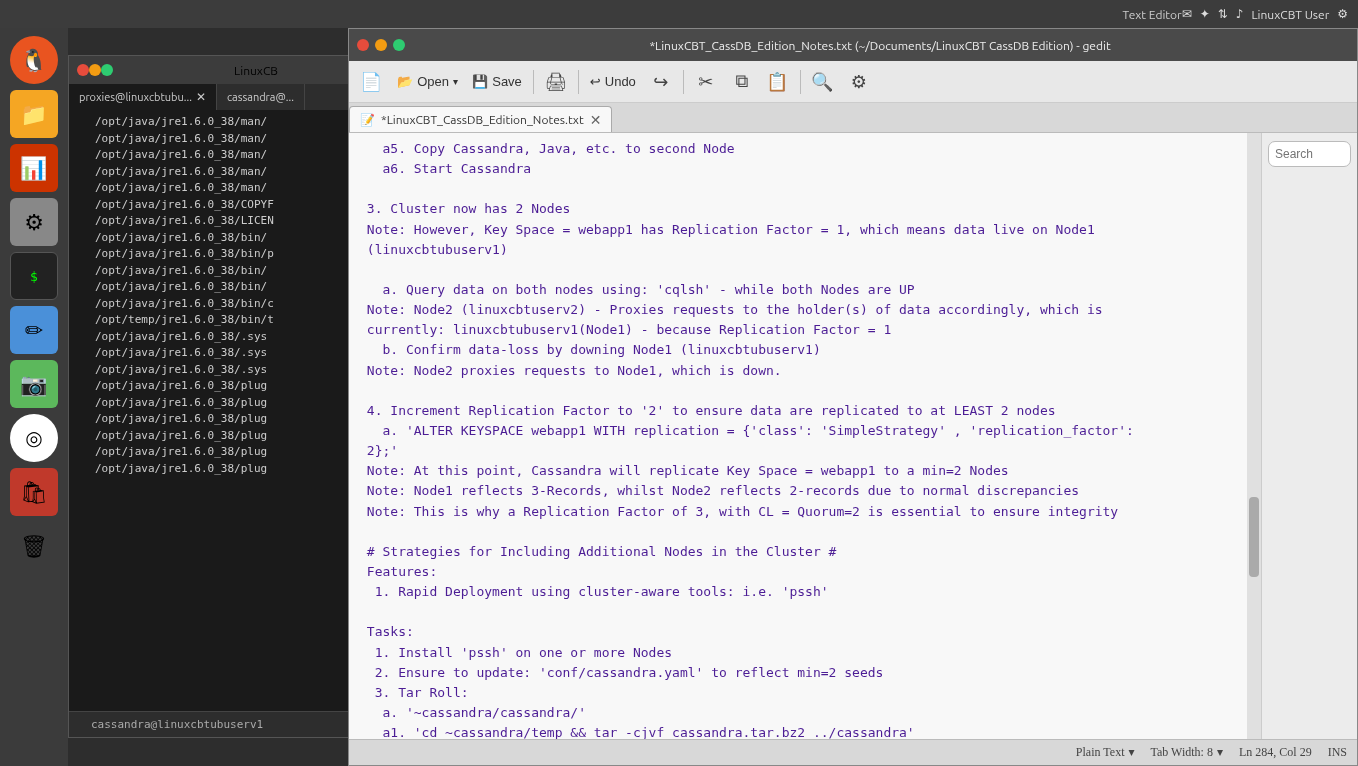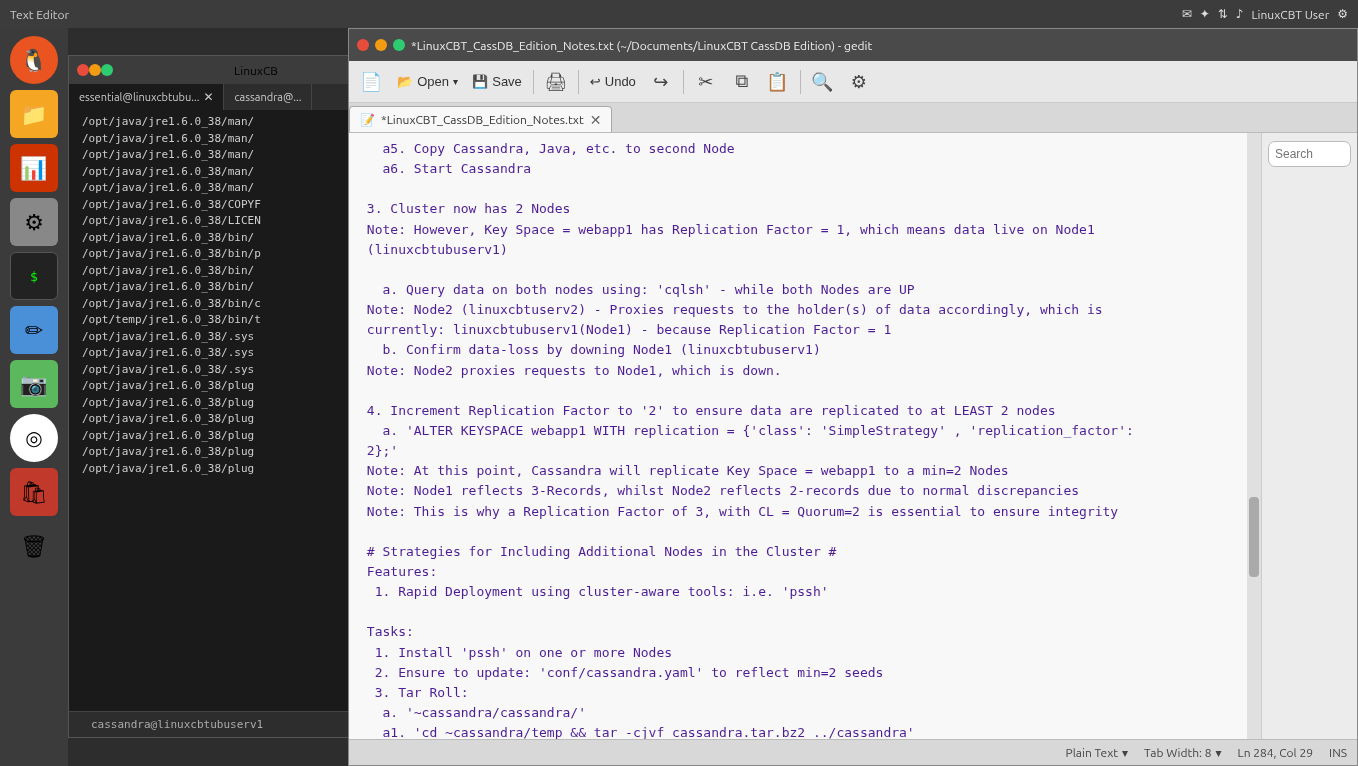--- a/index.html
+++ b/index.html
@@ -13,21 +13,21 @@
     }
 
     
     .system-bar {
       position: absolute;
       top: 0; left: 0; right: 0;
       height: 28px;
       background: #3c3c3c;
       display: flex;
       align-items: center;
-      justify-content: space-between;
+      justify-content: flex-end;
       padding: 0 10px;
       color: #ccc;
       font-size: 12px;
       z-index: 100;
     }
     .system-bar-left { display: flex; align-items: center; gap: 8px; }
     .system-bar-right { display: flex; align-items: center; gap: 10px; }
 
     
     .dock {
@@ -93,26 +93,27 @@
       padding: 0 10px;
       height: 100%;
       display: flex;
       align-items: center;
       gap: 4px;
       border-right: 1px solid #444;
       cursor: pointer;
     }
     .terminal-tab.active { background: #1a1a1a; }
     .terminal-content {
-      padding: 4px 13px;
+      padding: 4px 6px;
       font-family: 'DejaVu Sans Mono', 'Courier New', monospace;
       font-size: 11px;
       color: #cccccc;
       overflow: hidden;
       height: calc(100% - 54px - 26px);
+      margin-left: 20px;
     }
     .terminal-content div {
       line-height: 1.5;
       white-space: nowrap;
       overflow: hidden;
     }
     .terminal-bottom {
       position: absolute;
       bottom: 0; left: 0; right: 0;
       height: 26px;
@@ -144,20 +145,21 @@
       background: #4a4a4a;
       display: flex;
       align-items: center;
       padding: 0 8px;
       gap: 6px;
       color: #eee;
       font-size: 13px;
     }
     .gedit-titlebar .title-text {
       flex: 1;
+      text-align: center;
       font-size: 12px;
     }
     .gedit-toolbar {
       height: 42px;
       background: #e8e8e8;
       border-bottom: 1px solid #ccc;
       display: flex;
       align-items: center;
       padding: 0 6px;
       gap: 2px;
@@ -284,20 +286,21 @@
       padding: 0 10px;
       font-size: 12px;
       color: #444;
       gap: 16px;
       justify-content: flex-end;
     }
     .status-item {
       display: flex;
       align-items: center;
       gap: 4px;
+      font-family: Liberation Serif, serif;
     }
     @keyframes blink {
       50% { opacity: 0; }
     }
 
     .system-tray { display: flex; align-items: center; gap: 8px; color: #ddd; font-size: 12px; }
   </style>
 </head>
 <body>
 
@@ -330,21 +333,21 @@
 
 <div class="terminal-window">
   <div class="terminal-titlebar">
     <span class="win-btn close"></span>
     <span class="win-btn min"></span>
     <span class="win-btn max"></span>
     <span style="flex:1;text-align:center;font-size:12px;">LinuxCB</span>
   </div>
   <div class="terminal-tabs">
     <div class="terminal-tab active">
-      <span>essential@linuxcbtubu...</span>
+      <span>proxies@linuxcbtubu...</span>
       <span style="font-size:12px;">✕</span>
     </div>
     <div class="terminal-tab">
       <span>cassandra@...</span>
     </div>
   </div>
   <div class="terminal-content">
     <div>/opt/java/jre1.6.0_38/man/</div>
     <div>/opt/java/jre1.6.0_38/man/</div>
     <div>/opt/java/jre1.6.0_38/man/</div>

